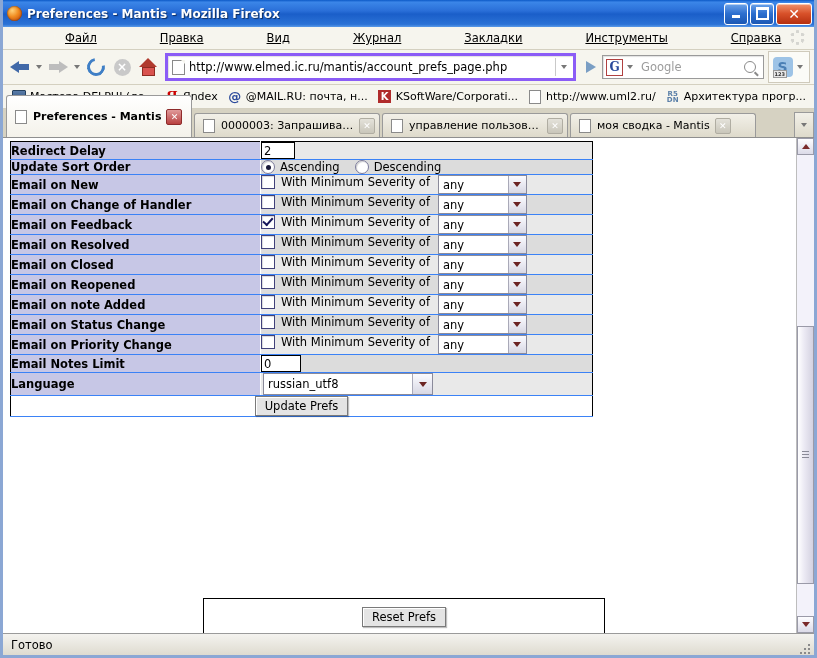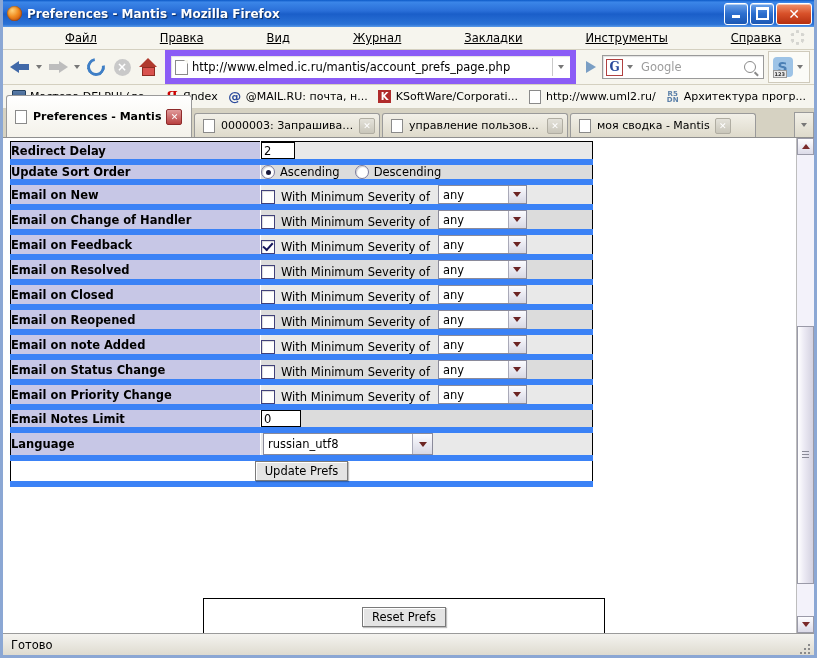--- a/index.html
+++ b/index.html
@@ -133,21 +133,21 @@
     border-left:9.5px solid transparent;border-right:9.5px solid transparent;
     border-bottom:9px solid #b03a2e;
   }
   .home-ic:after{
     content:""; position:absolute; left:3px; top:9px; width:13px;height:9px;
     background:#d9534f; border:1px solid #8e2b22;box-sizing:border-box;
   }
 
   #urlbar {
     flex: 1 1 auto; height:22px; margin:0 4px;
-    background:#fff; border:6px solid #8b5cf6;
+    background:#fff; border:3px solid #8b5cf6;
     display:flex; align-items:center; padding:0 2px;
     box-shadow: inset 1px 1px 1px rgba(0,0,0,.12);
     min-width:0;
   }
   .page-ic{
     width:11px;height:13px;background:#fff;border:1px solid #8a8a8a;
     position:relative; margin:0 4px 0 2px; flex:none;
   }
   .page-ic:after{content:"";position:absolute;right:-1px;top:-1px;border-left:4px solid transparent;border-top:4px solid #f6f5ee;}
   #url-text{flex:1; font-size:11.5px; color:#000; white-space:nowrap; overflow:hidden;}
@@ -270,21 +270,21 @@
   .sb-grip{width:7px;height:7px;
     background:repeating-linear-gradient(to bottom,#8a8a98 0 1px,transparent 1px 3px);}
 
   
   #prefs-table{
     position:absolute; left:7px; top:3px; width:583px;
     border:1px solid #000; border-collapse:collapse;
     background:#fff;
   }
   #prefs-table td{
-    border-bottom:6px solid #3b82f6;
+    border-bottom:1px solid #3b82f6;
     padding:0; vertical-align:middle;
     font-size:11.5px; color:#000;margin-top:48px;
   }
   td.lbl{
     width:249px; background:#c7c7e6; font-weight:bold;
     padding:5px 0 5px 10px; border-right:1px solid #fff;
     font-size:11.5px;
   }
   td.val{ padding:4px 0 4px 8px; }
   tr.r-odd td.val{ background:#e9e9e9; }
@@ -301,21 +301,21 @@
   .radio-grp{display:flex;align-items:center;gap:5px;font-size:11.5px;}
   .radio{
     width:12px;height:12px;border-radius:50%;
     border:1px solid #7a7a9a; background:#fff;
     display:inline-flex;align-items:center;justify-content:center;flex:none;
     box-shadow:inset 1px 1px 1px rgba(0,0,0,.18);
   }
   .radio.on:after{content:"";width:5px;height:5px;border-radius:50%;background:#1a1a3a;}
   .rlabel{margin-right:10px;}
 
-  .sev-row{display:flex;align-items:flex-end;gap:6px;font-size:11.5px;}
+  .sev-row{display:flex;align-items:flex-start;gap:6px;font-size:11.5px;}
   .cbox{
     width:12px;height:12px;border:1px solid #41417a;background:#fff;
     display:inline-flex;align-items:center;justify-content:center;flex:none;
     box-shadow:inset 1px 1px 1px rgba(0,0,0,.15);
   }
   .cbox.on:after{
     content:"";display:block;width:4px;height:8px;
     border:solid #16165a;border-width:0 2px 2px 0;transform:rotate(42deg) translate(-1px,-1px);
   }
   .selbox{

